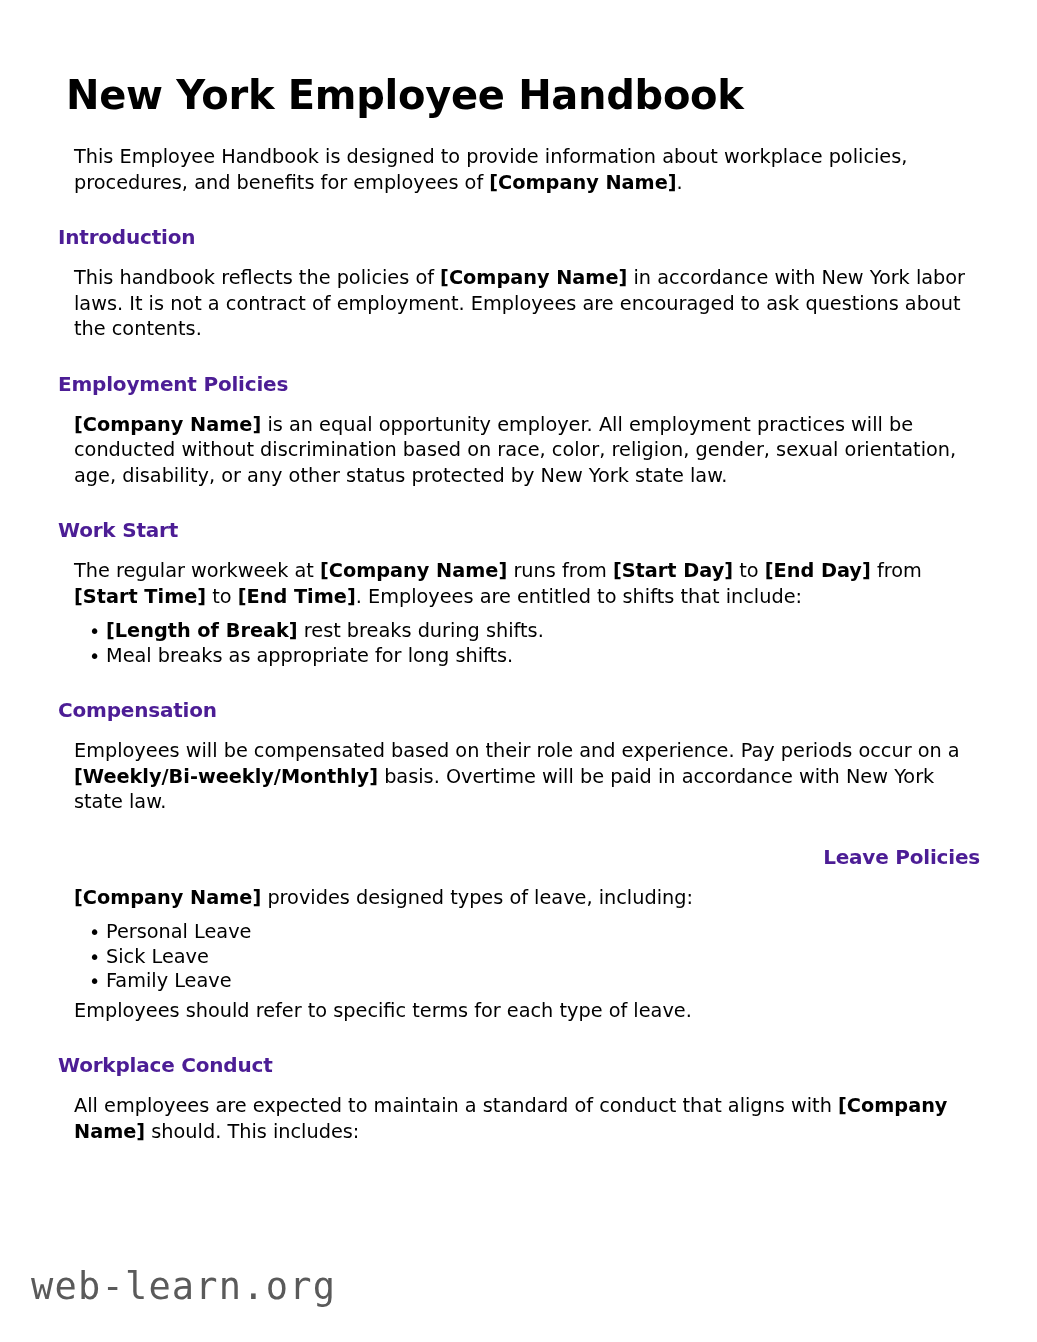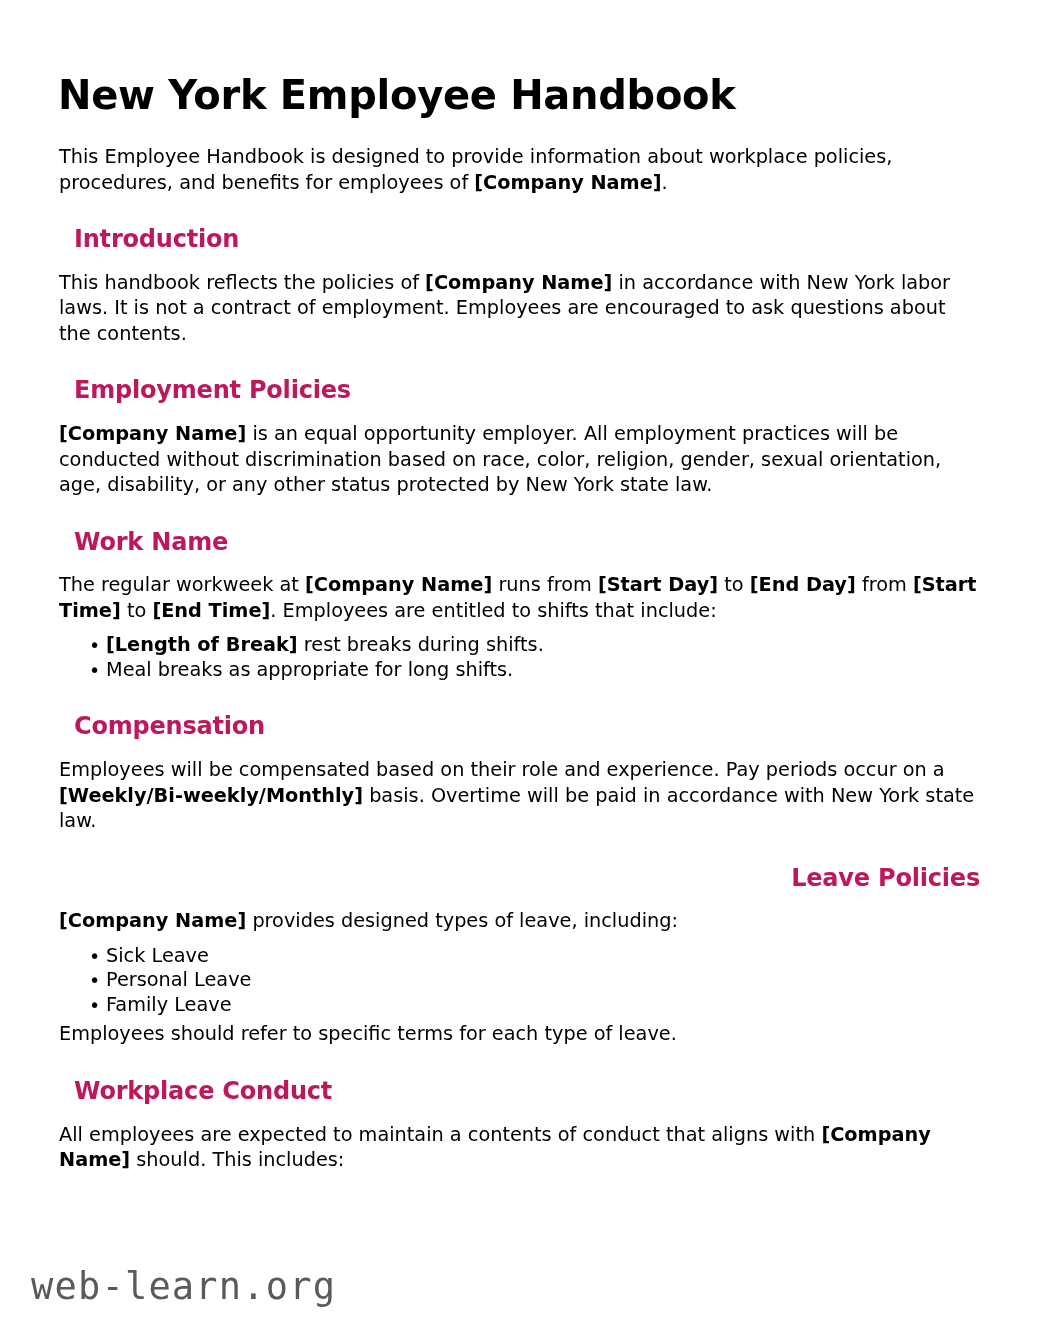--- a/index.html
+++ b/index.html
@@ -27,37 +27,37 @@
     background: #ffffff;
     box-sizing: border-box;
     padding: 58px 57px 0 58px;
   }
 
   .doc-title {
     font-size: 40px;
     font-weight: bold;
     line-height: 1.15;
     letter-spacing: -0.3px;
-    margin: 14px 0 26px 0;
+    margin: 14px 0 26px 8px;
     color: #000;
   }
 
   h2.section-heading {
-    font-size: 24px;
+    font-size: 20px;
     font-weight: bold;
     line-height: 1.2;
-    margin: 30px 0 16px 16px;
+    margin: 30px 0 16px 0;
     letter-spacing: -0.2px;
-    color: #be185d;
+    color: #4c1d95;
   }
 
   p.body-text {
     font-size: 19.3px;
     line-height: 25.5px;
-    margin: 0 0 10px 1px;
+    margin: 0 0 10px 16px;
     color: #000;
     max-width: 925px;
   }
 
   ul.bullet-list {
     margin: 3px 0 4px 0;
     padding-left: 48px;
     list-style: none;
   }
   ul.bullet-list li {
@@ -116,45 +116,45 @@
   <h2 class="section-heading sec-intro">Introduction</h2>
   <p class="body-text">
     <span>This handbook reflects the policies of </span><b>[Company Name]</b><span> in accordance with New York labor laws. It is not a contract of employment. Employees are encouraged to ask questions about the contents.</span>
   </p>
 
   <h2 class="section-heading sec-emp">Employment Policies</h2>
   <p class="body-text">
     <b>[Company Name]</b><span> is an equal opportunity employer. All employment practices will be conducted without discrimination based on race, color, religion, gender, sexual orientation, age, disability, or any other status protected by New York state law.</span>
   </p>
 
-  <h2 class="section-heading sec-work">Work Name</h2>
+  <h2 class="section-heading sec-work">Work Start</h2>
   <p class="body-text tight">
     <span>The regular workweek at </span><b>[Company Name]</b><span> runs from </span><b>[Start Day]</b><span> to </span><b>[End Day]</b><span> from </span><b>[Start Time]</b><span> to </span><b>[End Time]</b><span>. Employees are entitled to shifts that include:</span>
   </p>
   <ul class="bullet-list">
     <li><b>[Length of Break]</b><span> rest breaks during shifts.</span></li>
     <li><span>Meal breaks as appropriate for long shifts.</span></li>
   </ul>
 
   <h2 class="section-heading sec-comp">Compensation</h2>
   <p class="body-text">
     <span>Employees will be compensated based on their role and experience. Pay periods occur on a </span><b>[Weekly/Bi-weekly/Monthly]</b><span> basis. Overtime will be paid in accordance with New York state law.</span>
   </p>
 
   <h2 class="section-heading sec-leave">Leave Policies</h2>
   <p class="body-text tight">
     <b>[Company Name]</b><span> provides designed types of leave, including:</span>
   </p>
   <ul class="bullet-list">
+    <li><span>Personal Leave</span></li>
     <li><span>Sick Leave</span></li>
-    <li><span>Personal Leave</span></li>
     <li><span>Family Leave</span></li>
   </ul>
   <p class="body-text spaced-top">Employees should refer to specific terms for each type of leave.</p>
 
   <h2 class="section-heading sec-conduct">Workplace Conduct</h2>
   <p class="body-text">
-    <span>All employees are expected to maintain a contents of conduct that aligns with </span><b>[Company Name]</b><span> should. This includes:</span>
+    <span>All employees are expected to maintain a standard of conduct that aligns with </span><b>[Company Name]</b><span> should. This includes:</span>
   </p>
 
 </div>
 
 <div class="watermark">web-learn.org</div>
 
 </body></html>

